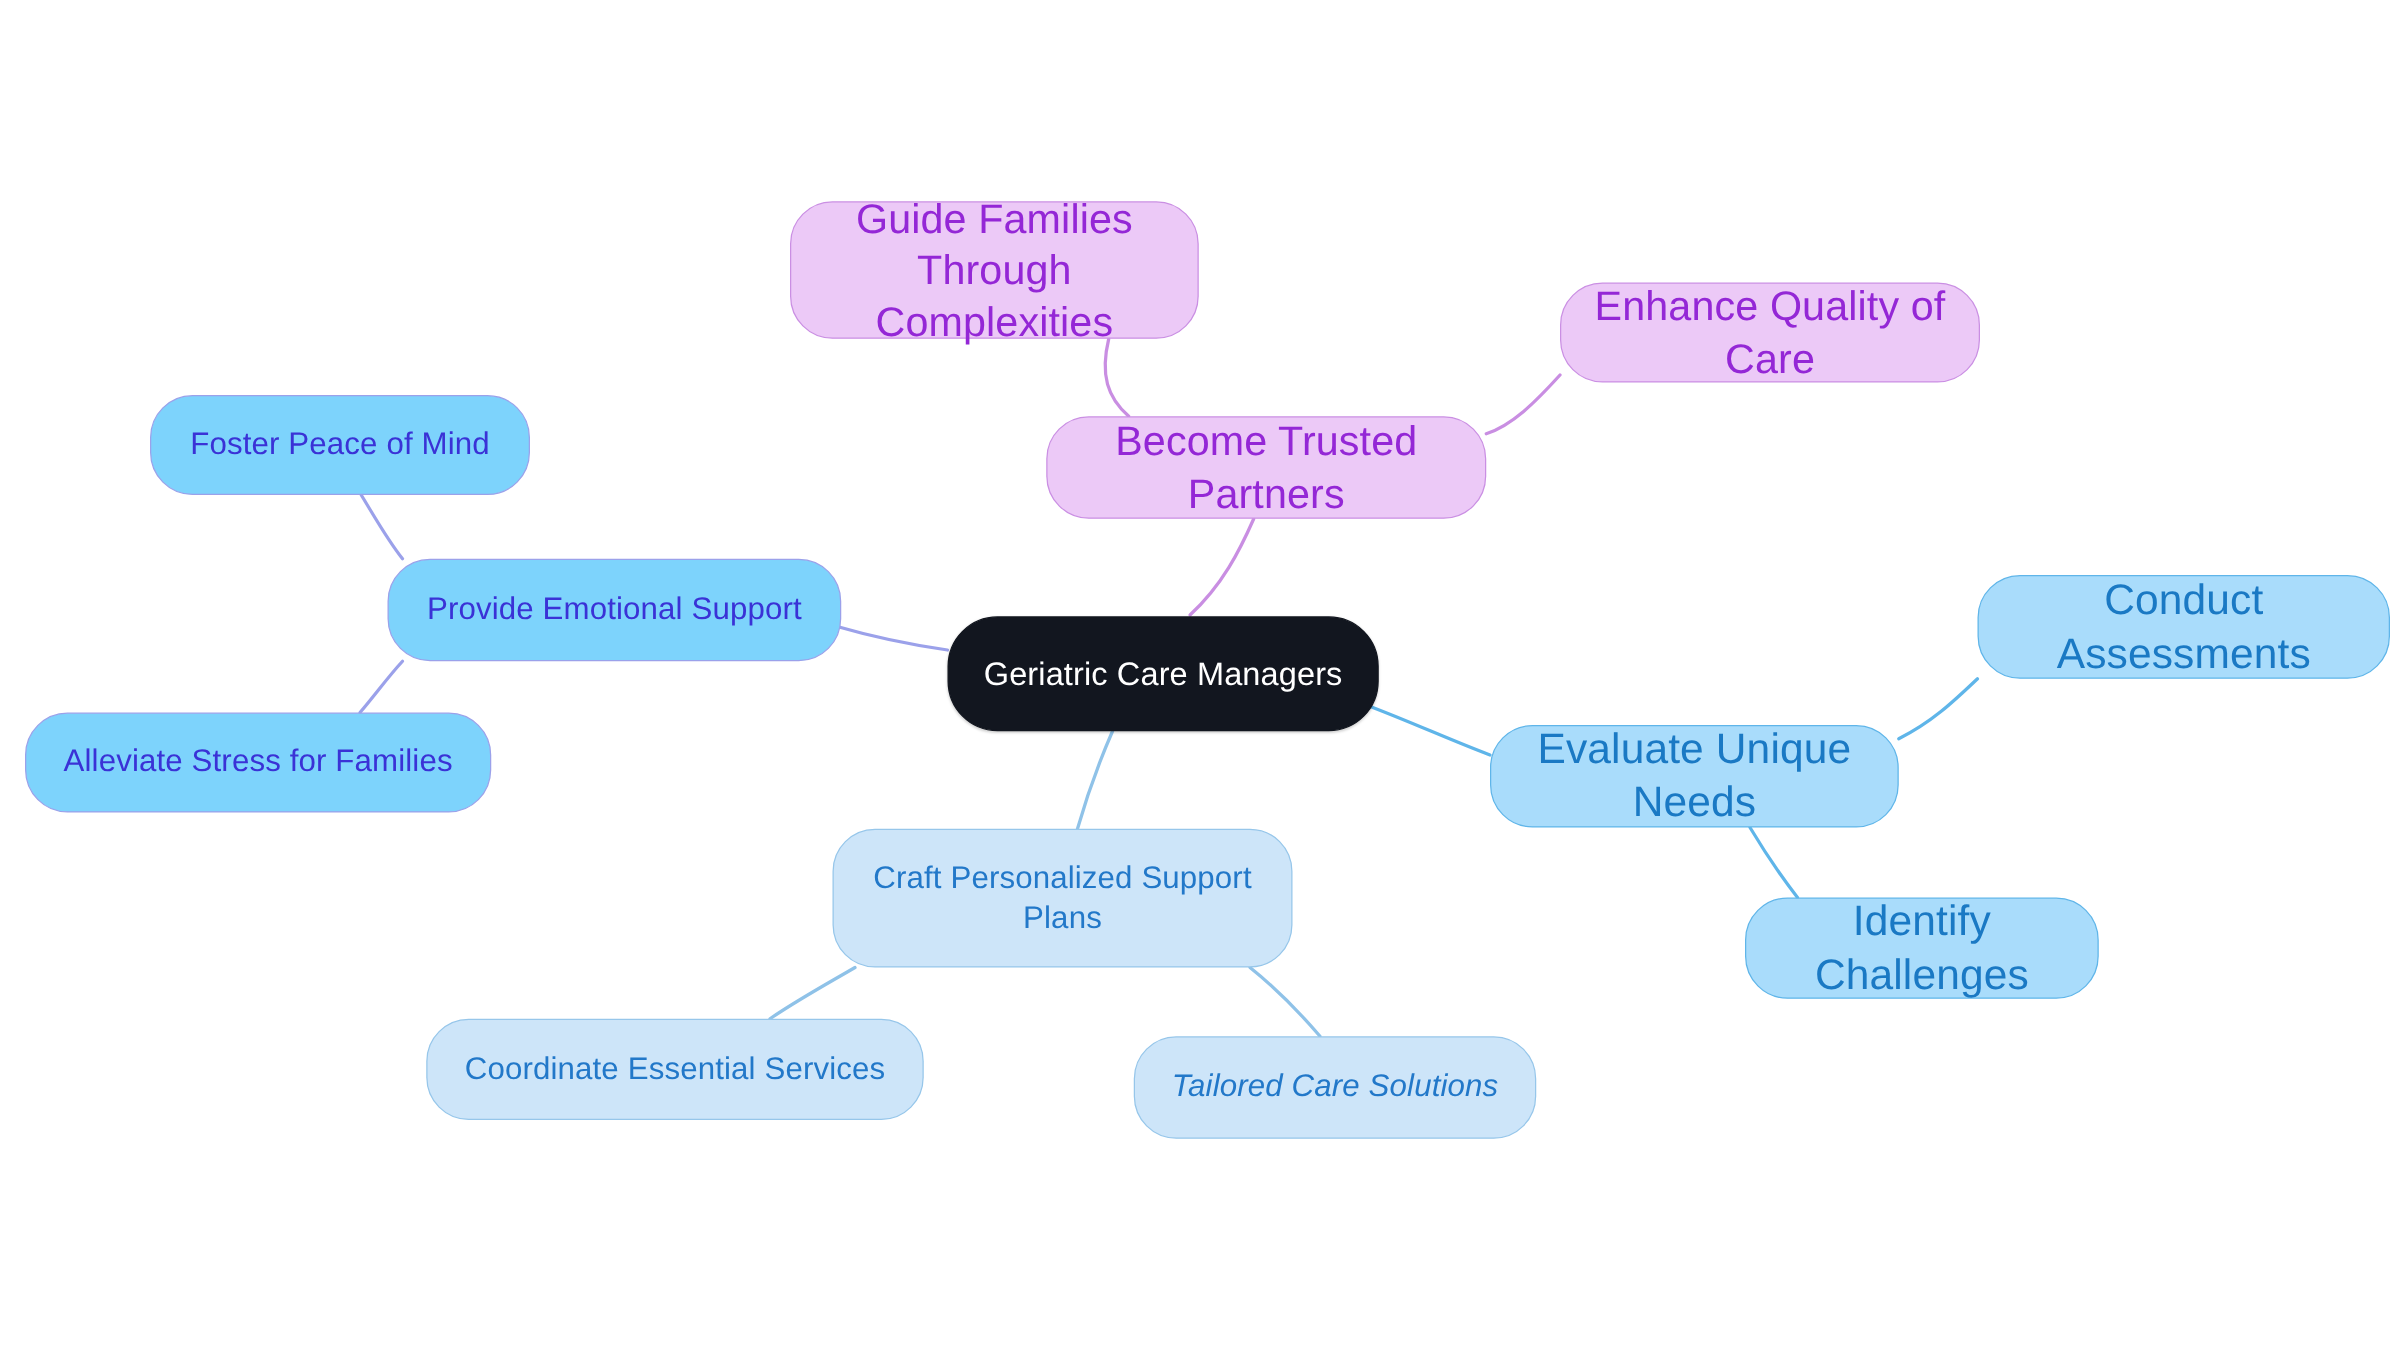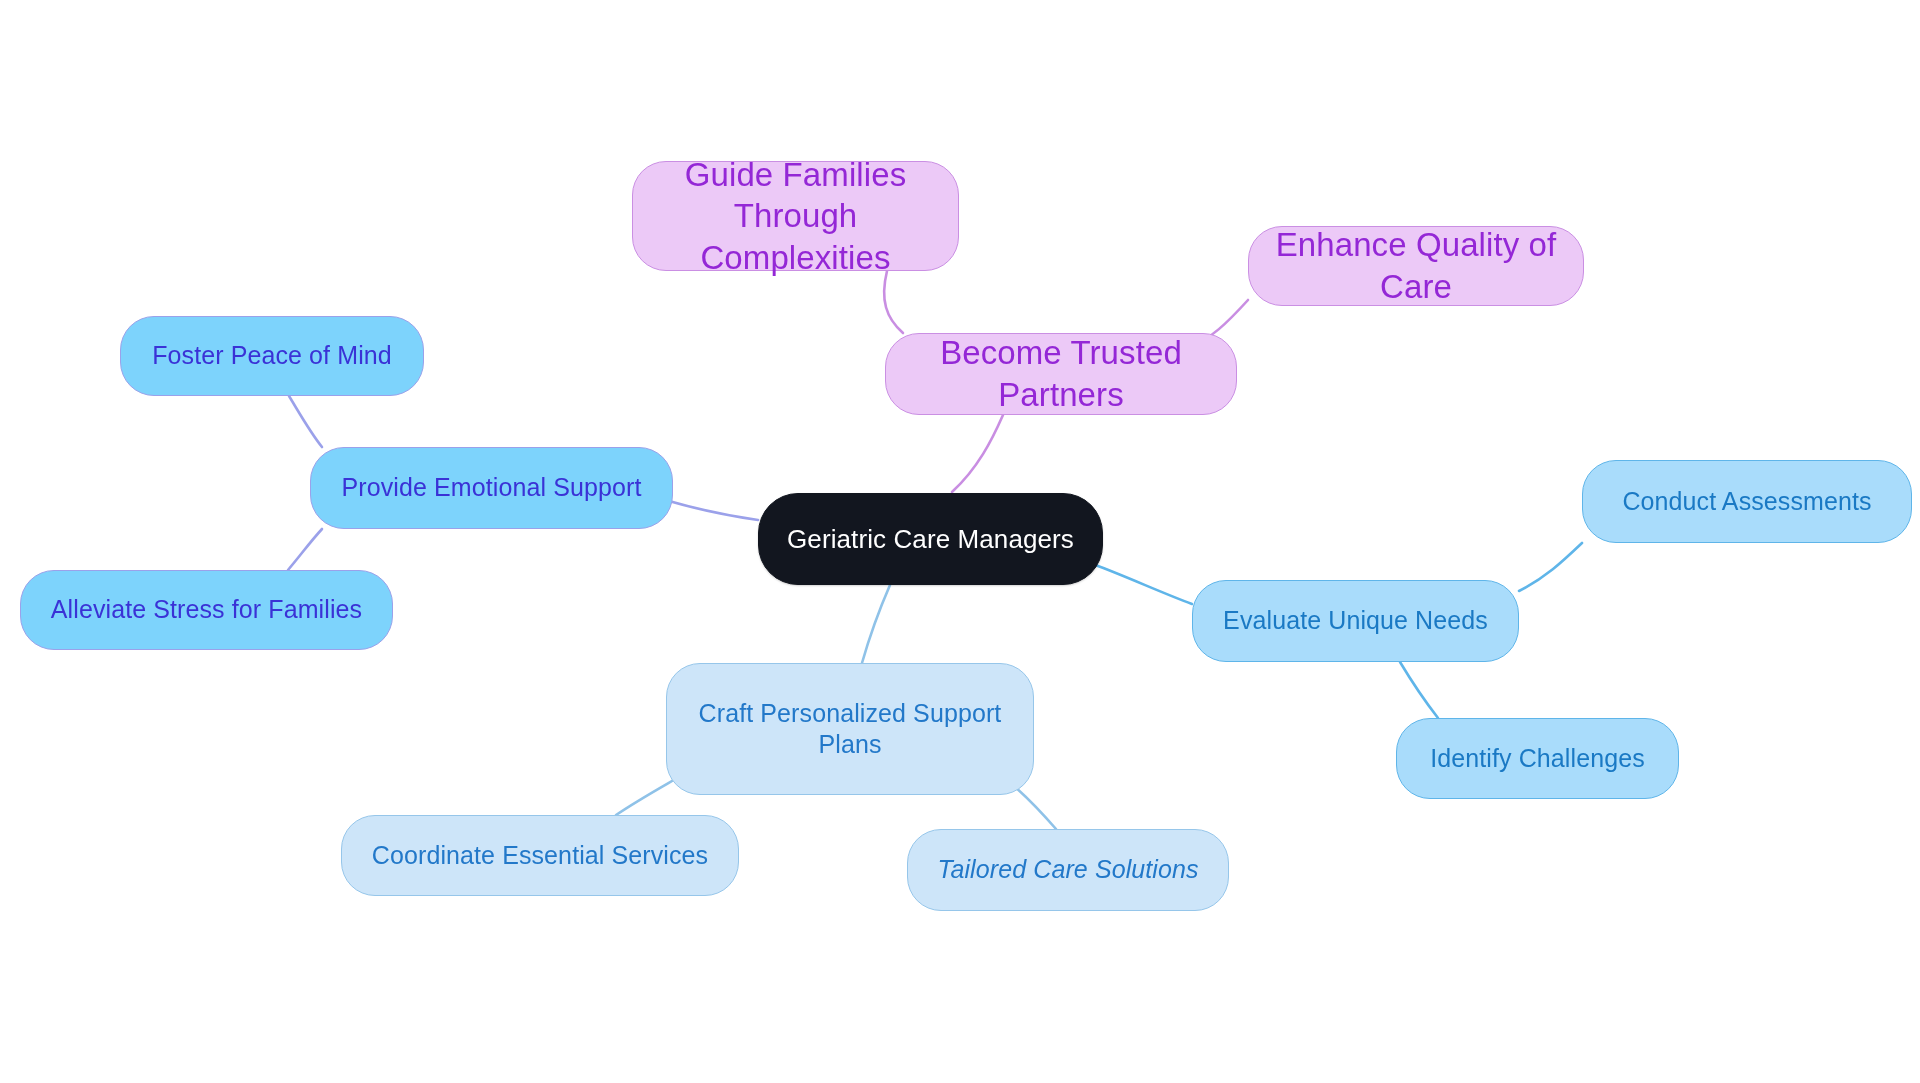--- a/index.html
+++ b/index.html
@@ -59,21 +59,21 @@
   .node-periwinkle {
     background: #7dd3fc;
     border-color: #9ba1ea;
     color: #3a32d6;
     font-size: 25px;
   }
   .node-blue {
     background: #a9dcfb;
     border-color: #5fb5e9;
     color: #1a79c4;
-    font-size: 25px;
+    font-size: 34px;
   }
   .node-lightblue {
     background: #cde5f9;
     border-color: #96c6ea;
     color: #2278c9;
     font-size: 25px;
   }
 </style>
 </head>
 <body>
@@ -88,28 +88,28 @@
       <path d="M 322,529 C 310,542 300,556 288,570" fill="none" stroke="#9ba1ea" stroke-width="2.6" stroke-linecap="round"></path>
       <path d="M 1093,564 C 1130,578 1160,592 1192,604" fill="none" stroke="#5fb5e9" stroke-width="2.6" stroke-linecap="round"></path>
       <path d="M 1519,591 C 1545,578 1562,562 1582,543" fill="none" stroke="#5fb5e9" stroke-width="2.6" stroke-linecap="round"></path>
       <path d="M 1400,662 C 1412,682 1424,700 1438,718" fill="none" stroke="#5fb5e9" stroke-width="2.6" stroke-linecap="round"></path>
       <path d="M 890,585 C 880,608 870,635 862,663" fill="none" stroke="#8fc2e8" stroke-width="2.6" stroke-linecap="round"></path>
       <path d="M 684,774 C 660,788 638,800 616,815" fill="none" stroke="#8fc2e8" stroke-width="2.6" stroke-linecap="round"></path>
       <path d="M 1000,774 C 1020,790 1038,808 1056,829" fill="none" stroke="#8fc2e8" stroke-width="2.6" stroke-linecap="round"></path>
     </svg>
   <div id="node-layer">
       <div class="node node-root" style="left: 758px; top: 493px; width: 345px; height: 92px;">Geriatric Care Managers</div>
-      <div class="node node-violet" style="left: 885px; top: 333px; width: 352px; height: 82px;">Become Trusted Partners</div>
+      <div class="node node-violet" style="left: 837px; top: 333px; width: 352px; height: 82px;">Become Trusted Partners</div>
       <div class="node node-violet" style="left: 632px; top: 161px; width: 327px; height: 110px;">Guide Families Through
 Complexities</div>
       <div class="node node-violet" style="left: 1248px; top: 226px; width: 336px; height: 80px;">Enhance Quality of Care</div>
       <div class="node node-periwinkle" style="left: 310px; top: 447px; width: 363px; height: 82px;">Provide Emotional Support</div>
       <div class="node node-periwinkle" style="left: 120px; top: 316px; width: 304px; height: 80px;">Foster Peace of Mind</div>
       <div class="node node-periwinkle" style="left: 20px; top: 570px; width: 373px; height: 80px;">Alleviate Stress for Families</div>
       <div class="node node-blue" style="left: 1192px; top: 580px; width: 327px; height: 82px;">Evaluate Unique Needs</div>
       <div class="node node-blue" style="left: 1582px; top: 460px; width: 330px; height: 83px;">Conduct Assessments</div>
       <div class="node node-blue" style="left: 1396px; top: 718px; width: 283px; height: 81px;">Identify Challenges</div>
-      <div class="node node-lightblue" style="left: 666px; top: 663px; width: 368px; height: 132px;">Craft Personalized Support
+      <div class="node node-lightblue" style="left: 666px; top: 663px; width: 368px; height: 111px;">Craft Personalized Support
 Plans</div>
       <div class="node node-lightblue" style="left: 341px; top: 815px; width: 398px; height: 81px;">Coordinate Essential Services</div>
       <div class="node node-lightblue" style="left: 907px; top: 829px; width: 322px; height: 82px; font-style: italic;">Tailored Care Solutions</div>
     </div>
 </div>
 
 </body></html>

